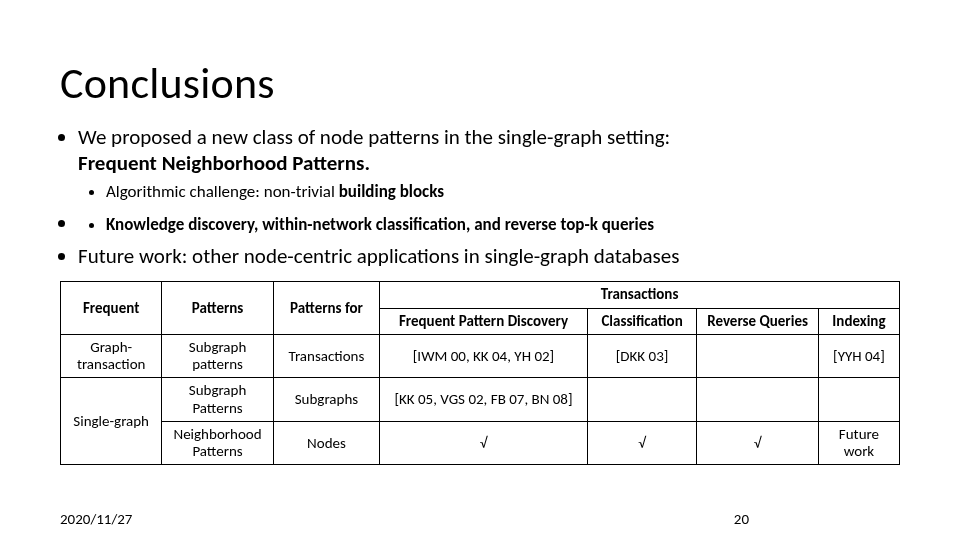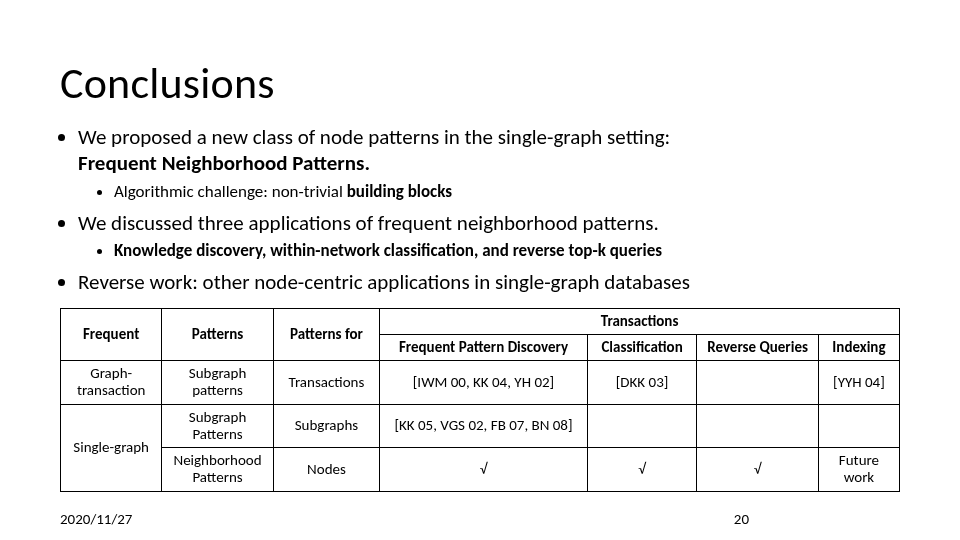--- a/index.html
+++ b/index.html
@@ -36,21 +36,21 @@
   }
   ul.bullets > li {
     margin: 8px 0 4px 0;
   }
   ul.sub {
     list-style: disc;
     margin: 4px 0 6px 28px;
     padding: 0;
     font-size: 17px;
   }
-  ul.sub > li { margin: 2px 8px; }
+  ul.sub > li { margin: 2px 0; }
   .b { font-weight: 700; }
 
   .tbl {
     border-collapse: collapse;
     margin-top: 12px;
     table-layout: fixed;
     width: 840px;
   }
   .tbl th, .tbl td {
     border: 1px solid #000;
@@ -93,26 +93,25 @@
   <ul class="bullets">
     <li>
       <span>We proposed a new class of node patterns in the single-graph setting: </span><span class="b">Frequent Neighborhood Patterns.</span>
       <ul class="sub">
         <li>
           <span>Algorithmic challenge: non-trivial </span><span class="b">building blocks</span>
         </li>
       </ul>
     </li>
     <li>
-      <span>We discussed three applications of frequent neighborhood patterns.</span>
       <ul class="sub">
         <li class="b">Knowledge discovery, within-network classification, and reverse top-k queries</li>
       </ul>
     </li>
-    <li>Reverse work: other node-centric applications in single-graph databases</li>
+    <li>Future work: other node-centric applications in single-graph databases</li>
   </ul>
 
   <table class="tbl">
     <colgroup>
       <col class="col-setting">
         <col class="col-patterns">
         <col class="col-designed">
       <col class="col-fpd">
         <col class="col-class">
         <col class="col-rev">

